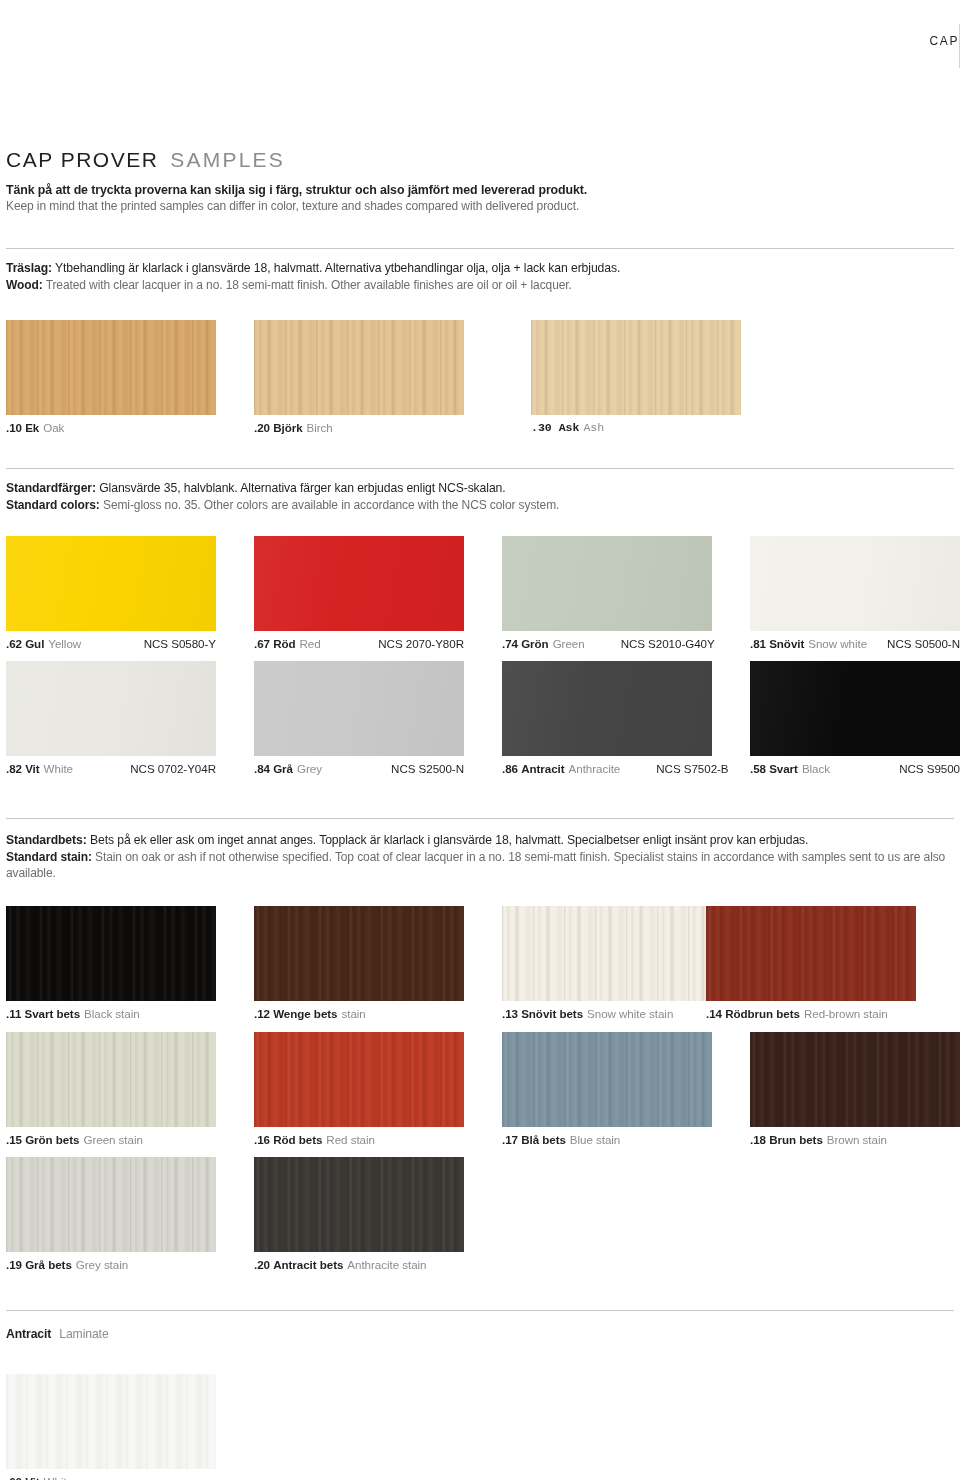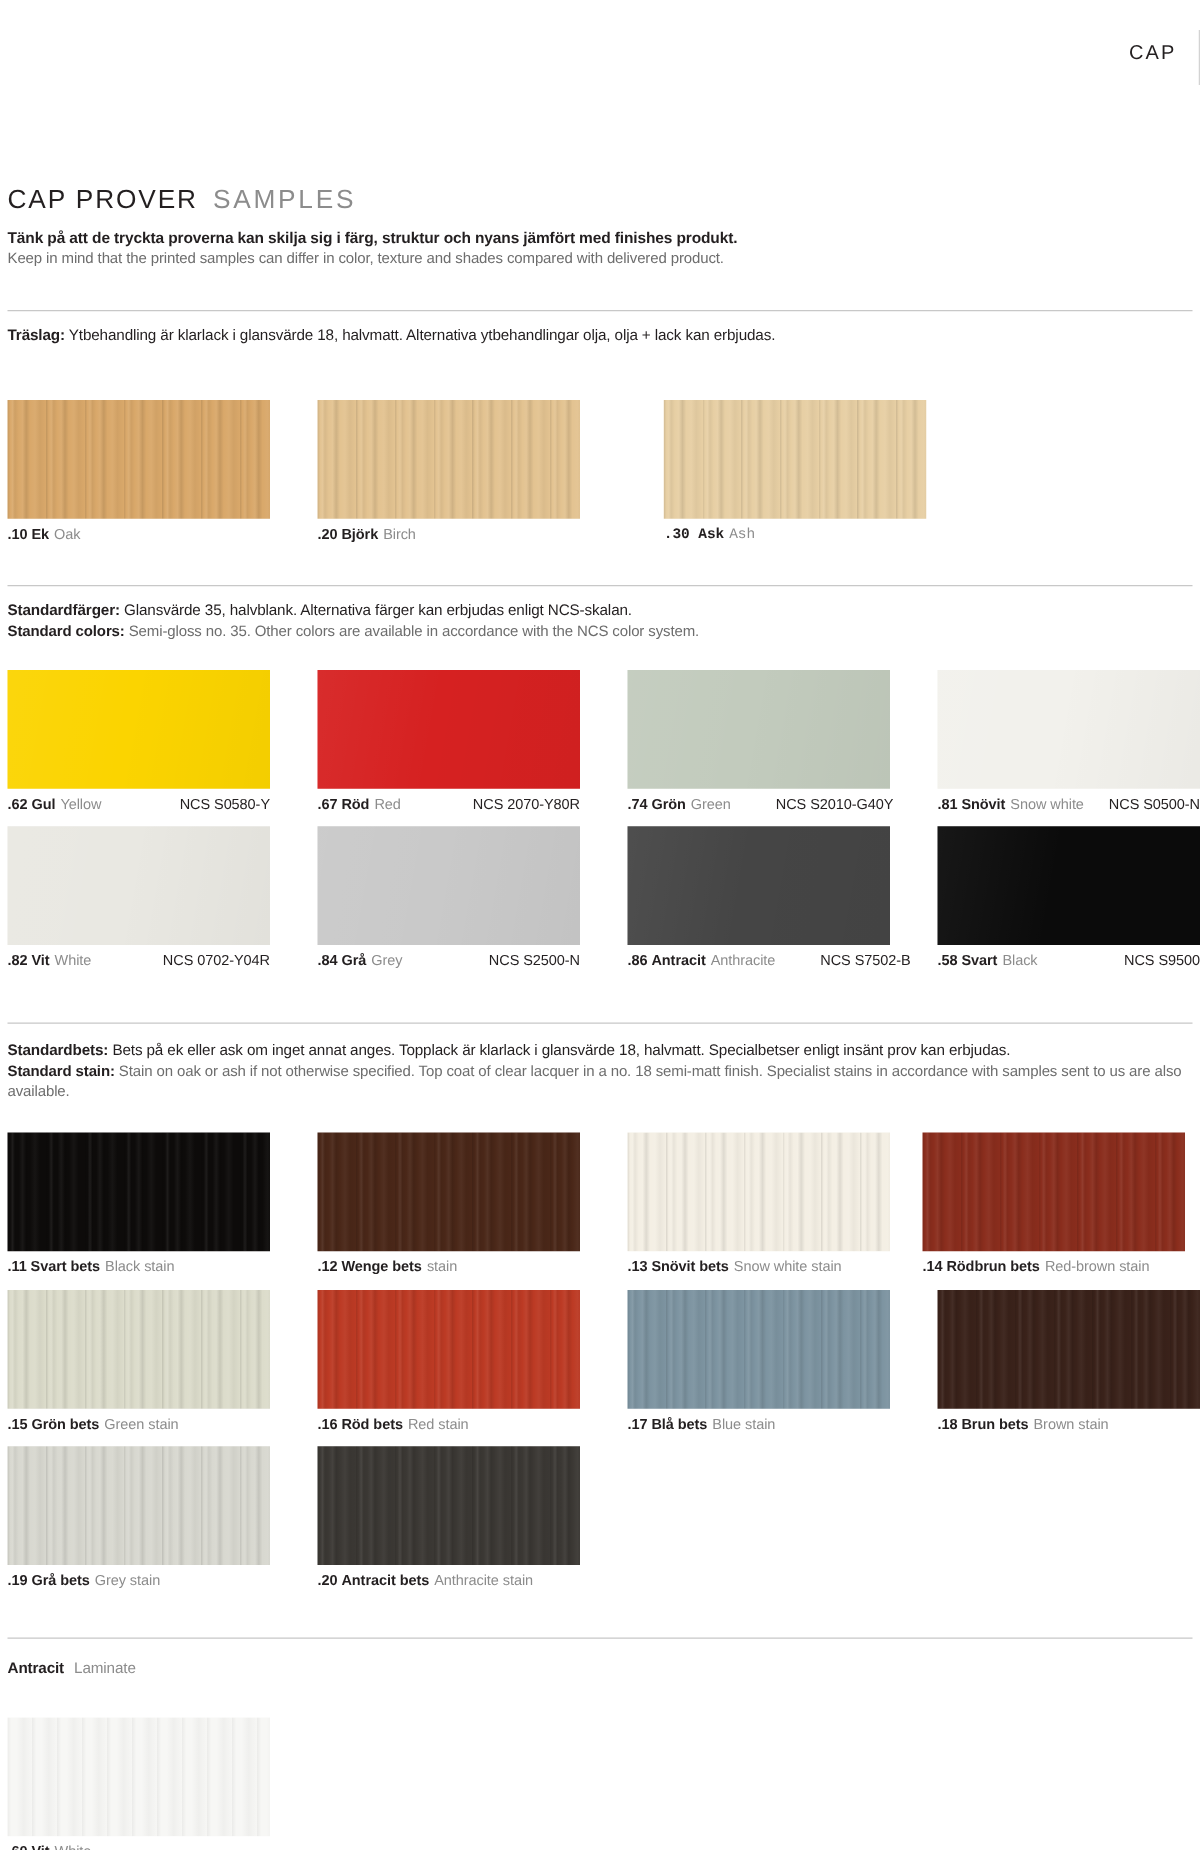--- a/index.html
+++ b/index.html
@@ -9,22 +9,22 @@
     font-family:"Liberation Sans", sans-serif;
     color:#231f20;
     -webkit-font-smoothing:antialiased;
     position:relative;
     overflow:hidden;
   }
   .page{position:relative;width:960px;height:1480px;box-sizing:border-box;}
 
   
   .runhead{
-    position:absolute;top:34px;right:19px;
-    font-size:16px;letter-spacing:1.6px;color:#231f20;
+    position:absolute;top:34px;right:1px;
+    font-size:12px;letter-spacing:1.6px;color:#231f20;
     text-transform:uppercase;
   }
   .runhead-rule{
     position:absolute;top:24px;right:0;width:1px;height:44px;background:#d3d3d3;
   }
 
   
   .content{position:absolute;left:6px;top:0;width:954px;}
 
   h1.title{
@@ -106,28 +106,29 @@
   <div class="runhead-rule"></div>
   <div class="runhead">CAP</div>
 
   <div class="content">
 
     <h1 class="title">
       <span>CAP PROVER</span><span class="en">SAMPLES</span>
     </h1>
 
     <div class="intro">
-      <div class="sv">Tänk på att de tryckta proverna kan skilja sig i färg, struktur och nyans jämfört med finishes produkt.</div>
+      <div class="sv">Tänk på att de tryckta proverna kan skilja sig i färg, struktur och also jämfört med levererad produkt.</div>
       <div class="en">Keep in mind that the printed samples can differ in color, texture and shades compared with delivered product.</div>
     </div>
 
     <hr class="rule" style="top:248px">
 
     <div class="block-note" style="top:260px">
       <div class="sv"><b>Träslag:</b><span> Ytbehandling är klarlack i glansvärde 18, halvmatt. Alternativa ytbehandlingar olja, olja + lack kan erbjudas.</span></div>
+      <div class="en"><b>Wood:</b><span> Treated with clear lacquer in a no. 18 semi-matt finish. Other available finishes are oil or oil + lacquer.</span></div>
     </div>
 
     <div class="row" id="wood-row" style="top:320px">
         <div class="cell" style="left: 0px;">
           <div class="swatch" style="background: rgb(217, 168, 106);">
             <span class="grain-v"></span>
             <span class="grain-cathedral"></span>
           </div>
           <div class="caption"><span class="code">.10</span><span class="sv">&nbsp;Ek</span><span class="en">Oak</span></div>
         </div>
@@ -229,21 +230,21 @@
           </div>
           <div class="caption"><span class="code">.12</span><span class="sv">&nbsp;Wenge bets</span><span class="en">stain</span></div>
         </div>
         <div class="cell" style="left: 496px;">
           <div class="swatch" style="background: rgb(244, 239, 228);">
             <span class="grain-v"></span>
             <span class="grain-cathedral"></span>
           </div>
           <div class="caption"><span class="code">.13</span><span class="sv">&nbsp;Snövit bets</span><span class="en">Snow white stain</span></div>
         </div>
-        <div class="cell" style="left: 732px;">
+        <div class="cell" style="left: 700px;">
           <div class="swatch" style="background: rgb(138, 45, 29);">
             <span class="grain-v"></span>
             <span class="grain-cathedral"></span>
           </div>
           <div class="caption"><span class="code">.14</span><span class="sv">&nbsp;Rödbrun bets</span><span class="en">Red-brown stain</span></div>
         </div>
       </div>
     <div class="row" id="stain-row-2" style="top:1032px">
         <div class="cell" style="left: 0px;">
           <div class="swatch" style="background: rgb(220, 220, 203);">

